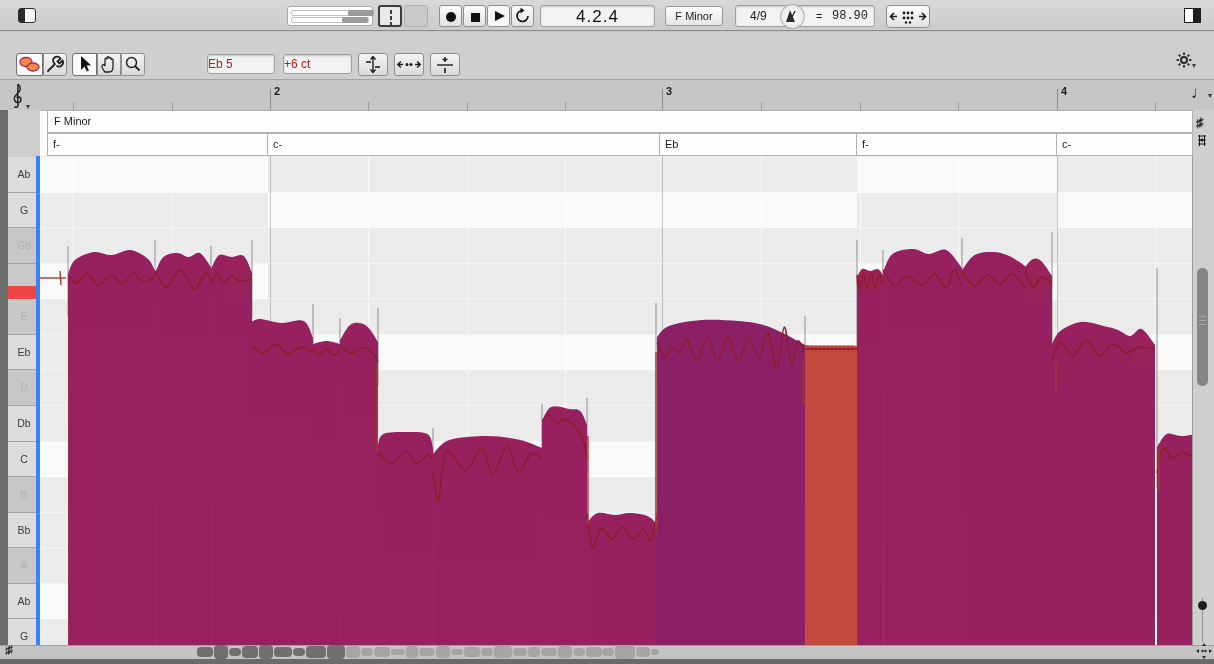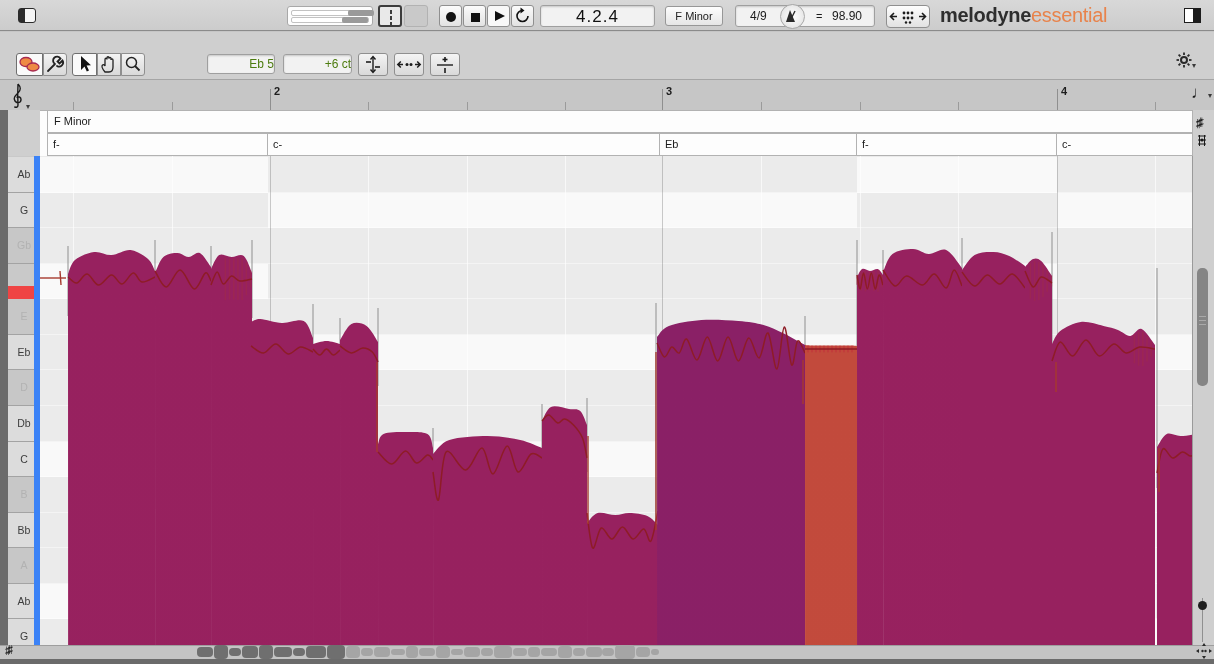--- a/index.html
+++ b/index.html
@@ -23,51 +23,51 @@
   .glyph-rec { position:absolute; left:6px; top:6px; width:10px; height:10px; border-radius:50%; background:#111; }
   .glyph-stop { position:absolute; left:6.5px; top:6.5px; width:9px; height:9px; background:#111; }
   .glyph-play { position:absolute; left:7px; top:5px; width:0; height:0; border-left:10px solid #111; border-top:5.5px solid transparent; border-bottom:5.5px solid transparent; }
   .recess { background:#f2f2f2; border:1px solid #9f9f9f; border-radius:3px; box-shadow:inset 0 1px 2px rgba(0,0,0,.18); }
   .pos-display { position:absolute; left:540px; top:5px; width:115px; height:22px; font-size:17px; color:#111; text-align:center; line-height:21px; letter-spacing:1px; }
   .key-btn { position:absolute; left:665px; top:6px; width:58px; height:20px; background:linear-gradient(#fdfdfd,#e6e6e6); border:1px solid #979797; border-radius:3px; font-size:11px; color:#222; text-align:center; line-height:18px; }
   .tempo-field { position:absolute; left:735px; top:5px; width:140px; height:22px; }
   .tempo-field .ts { position:absolute; left:14px; top:3px; font-size:12px; color:#1c1c1c; }
   .metro-badge { position:absolute; left:44px; top:-2px; width:25px; height:25px; border-radius:50%; background:radial-gradient(#ffffff,#dedede); border:1px solid #a8a8a8; }
   .tempo-field .eq { position:absolute; left:80px; top:4px; font-size:11px; color:#1c1c1c; }
-  .tempo-field .bpm { position:absolute; left:96px; top:3px; font-size:12px; color:#1c1c1c; }
+  .tempo-field .bpm { position:absolute; left:96px; top:3px; font-size:12px; color:#1c1c1c;font-family:Liberation Mono, monospace; }
   .stretch-btn { position:absolute; left:886px; top:5px; width:44px; height:23px; background:linear-gradient(#fdfdfd,#e2e2e2); border:1px solid #8f8f8f; border-radius:4px; }
   .logo { position:absolute; left:940px; top:4px; font-size:20px; letter-spacing:-0.3px; }
   .logo b { color:#2e2e2e; font-weight:700; }
   .logo span { color:#e8834b; font-weight:400; }
   .panel-icon { position:absolute; left:1184px; top:8px; width:17px; height:15px; border:1.5px solid #1d1d1d; background:#fff; }
   .panel-icon .fill { position:absolute; right:0; top:0; bottom:0; width:50%; background:#1d1d1d; }
 
   
   .toolbar { position:absolute; left:0; top:32px; width:1214px; height:48px; background:#cfcfcf; border-bottom:1px solid #a5a5a5; }
   .tool-btn { position:absolute; top:21px; height:23px; background:linear-gradient(#f4f4f4,#d9d9d9); border:1px solid #8f8f8f; }
   .tool-btn.active { background:#fafafa; border-color:#6f6f6f; }
-  .field { position:absolute; top:22px; height:20px; font-size:12px; color:#4d7c0f; text-align:right; line-height:19px; }
+  .field { position:absolute; top:22px; height:20px; font-size:12px; color:#b91c1c; text-align:left; line-height:19px; }
   .gear-wrap { position:absolute; right:12px; top:20px; width:26px; height:22px; }
   .caret { font-size:8px; color:#3a3a3a; }
 
   
   .ruler { position:absolute; left:0; top:81px; width:1214px; height:29px; background:#c6c6c6; }
   .bar-num { position:absolute; top:4px; font-size:11px; font-weight:600; color:#1d1d1d; }
   .clef-wrap { position:absolute; left:10px; top:2px; width:30px; height:27px; }
   .notation-wrap { position:absolute; left:1191px; top:2px; width:22px; height:26px; font-size:17px; color:#1a1a1a; }
 
   
   .keyband { position:absolute; left:47px; top:110px; width:1146px; height:23px; background:#fdfdfd; border:1px solid #b2b2b2; font-size:11px; color:#1c1c1c; line-height:21px; padding-left:6px; }
   .chordrow { position:absolute; left:40px; top:133px; width:1153px; height:23px; background:#fdfdfd; }
   .chord-cell { position:absolute; top:0; height:23px; background:#fdfdfd; border:1px solid #b2b2b2; border-left:none; font-size:11px; color:#1c1c1c; line-height:21px; padding-left:5px; }
   .sliver { position:absolute; left:40px; top:110px; width:7px; height:46px; background:#fdfdfd; border-top:1px solid #b2b2b2; }
 
   
   .frame-left { position:absolute; left:0; top:110px; width:8px; height:549px; background:#6b6b6b; }
-  .piano { position:absolute; left:8px; top:156px; width:32px; height:489px; overflow:hidden; background:#c9c9c9; border-right:6px solid #3b82f6; }
+  .piano { position:absolute; left:8px; top:156px; width:32px; height:489px; overflow:hidden; background:#c9c9c9; border-right:4px solid #3b82f6; }
   .pkey { position:absolute; left:0; width:32px; border-bottom:1px solid #a3a3a3; font-size:10.5px; text-align:center; }
   .piano-topgap { position:absolute; left:8px; top:110px; width:32px; height:46px; background:#cfcfcf; }
 
   
   .grid { position:absolute; left:40px; top:156px; width:1153px; height:489px; overflow:hidden; background:#ebebeb; border-right:1px solid #9a9a9a; }
   .gcell { position:absolute; border-bottom:1px solid rgba(255,255,255,.45); }
   .beatline { position:absolute; top:0; height:489px; width:1px; background:rgba(255,255,255,.65); }
   .barline { position:absolute; top:0; height:489px; width:1px; background:rgba(110,110,110,.35); }
   .blob-svg { position:absolute; left:0; top:0; z-index:3; }
 
@@ -150,21 +150,20 @@
           <circle cx="21" cy="7" r="1.4" fill="#1c1c1c"></circle>
           <circle cx="25" cy="7" r="1.4" fill="#1c1c1c"></circle>
         <circle cx="17" cy="12" r="1.4" fill="#1c1c1c"></circle>
           <circle cx="21" cy="12" r="1.4" fill="#1c1c1c"></circle>
           <circle cx="25" cy="12" r="1.4" fill="#1c1c1c"></circle>
         <circle cx="19" cy="16.5" r="1.2" fill="#1c1c1c"></circle>
           <circle cx="23" cy="16.5" r="1.2" fill="#1c1c1c"></circle>
       </svg>
     </div>
 
-    <div class="logo"><b>melodyne</b><span>essential</span></div>
     <div class="panel-icon">
         <span class="fill"></span>
       </div>
   </div>
 
   <div class="toolbar">
     <div class="tool-btn active" style="left:16px;width:27px;border-radius:3px 0 0 3px">
       <svg width="25" height="21" viewBox="0 0 25 21">
         <ellipse cx="9" cy="8" rx="6" ry="4.5" fill="#ee8a44" stroke="#a82a50" stroke-width="1.3"></ellipse>
         <ellipse cx="16" cy="13" rx="6" ry="4" fill="#ee8a44" stroke="#a82a50" stroke-width="1.3"></ellipse>

